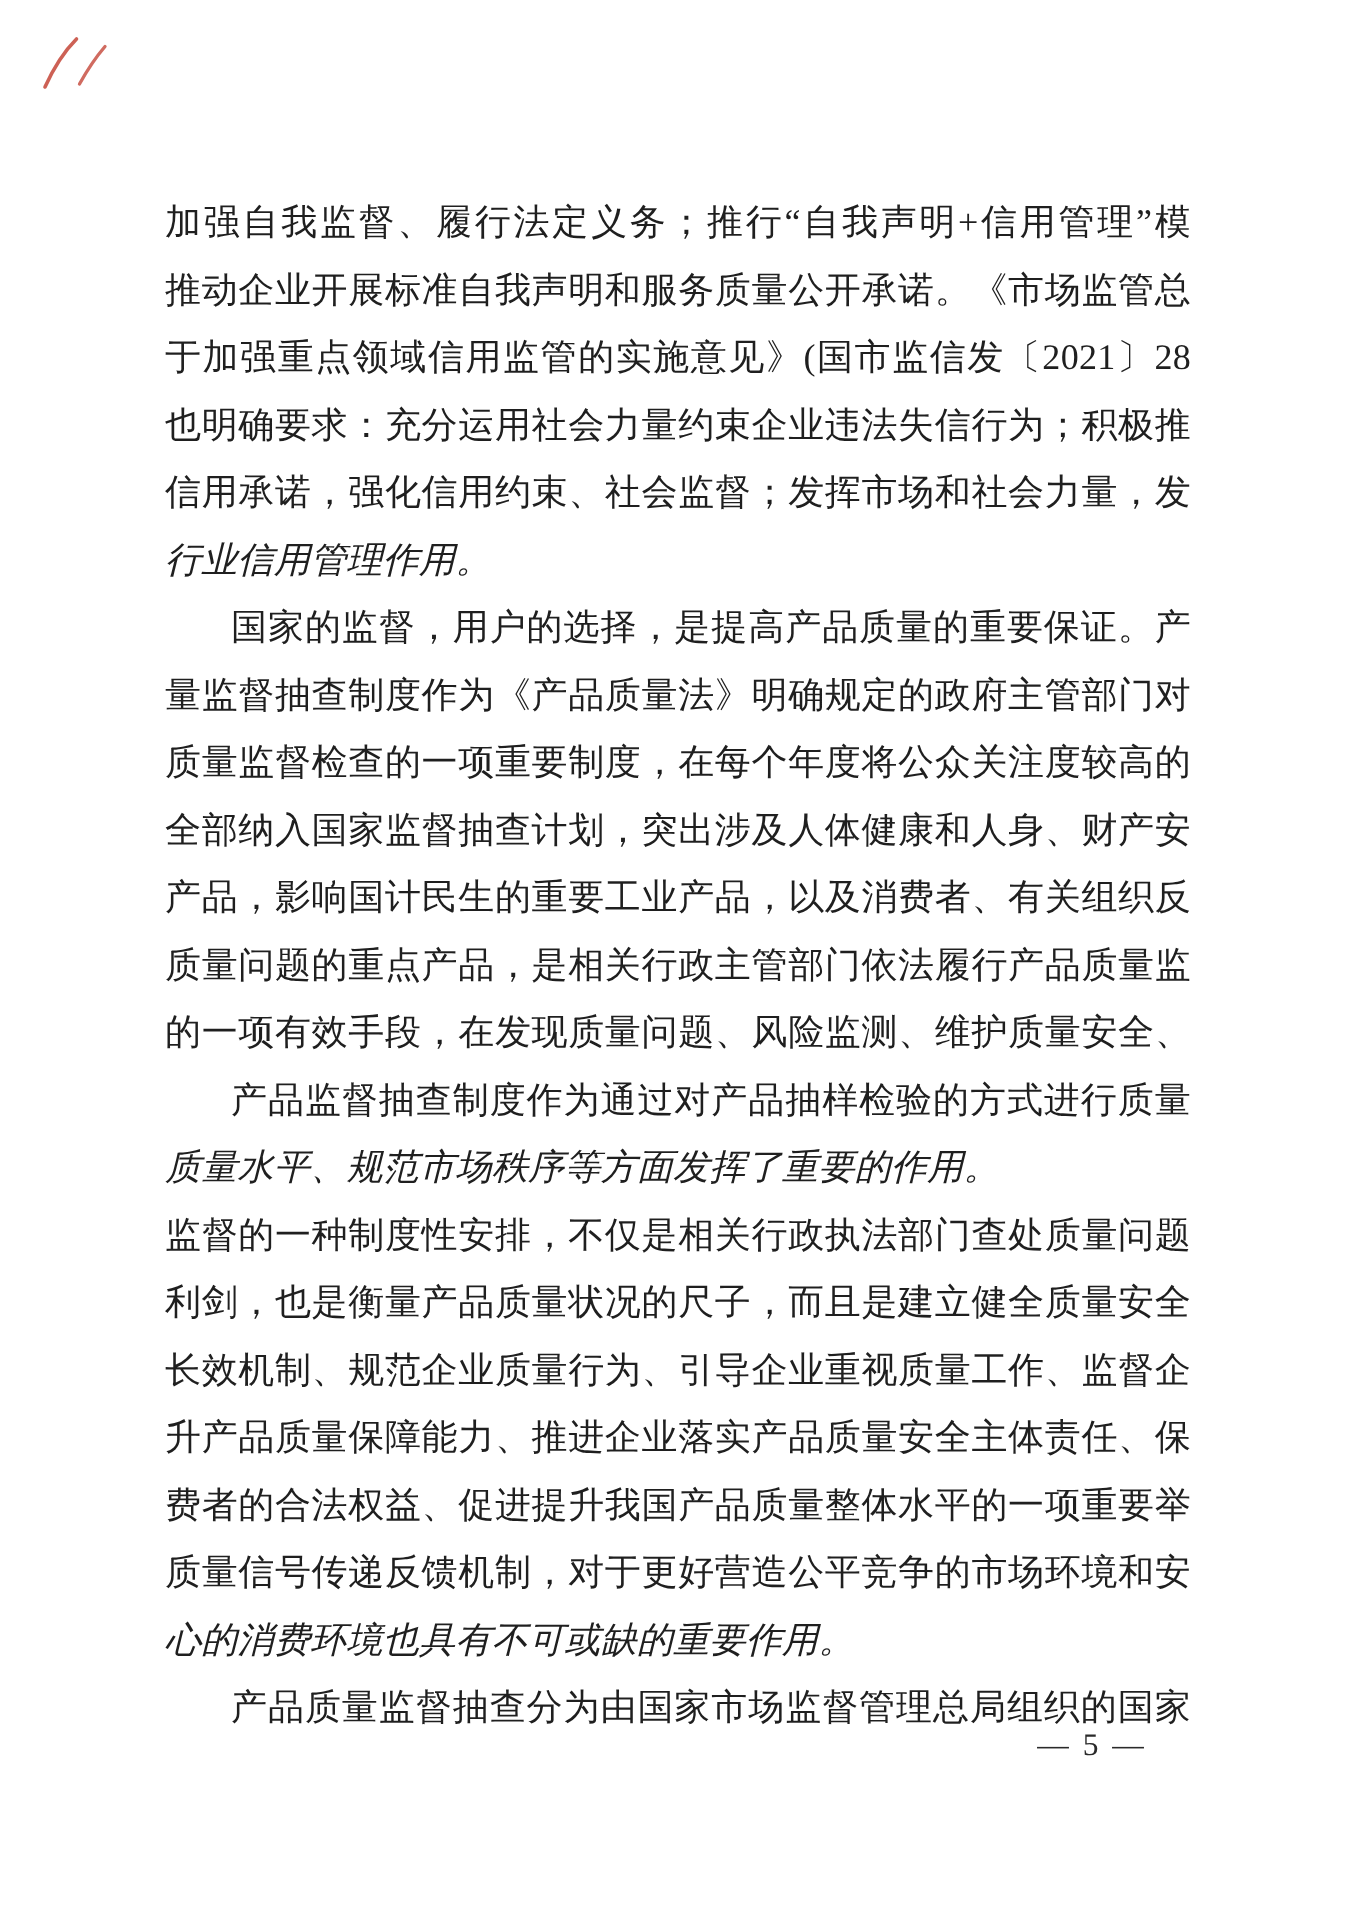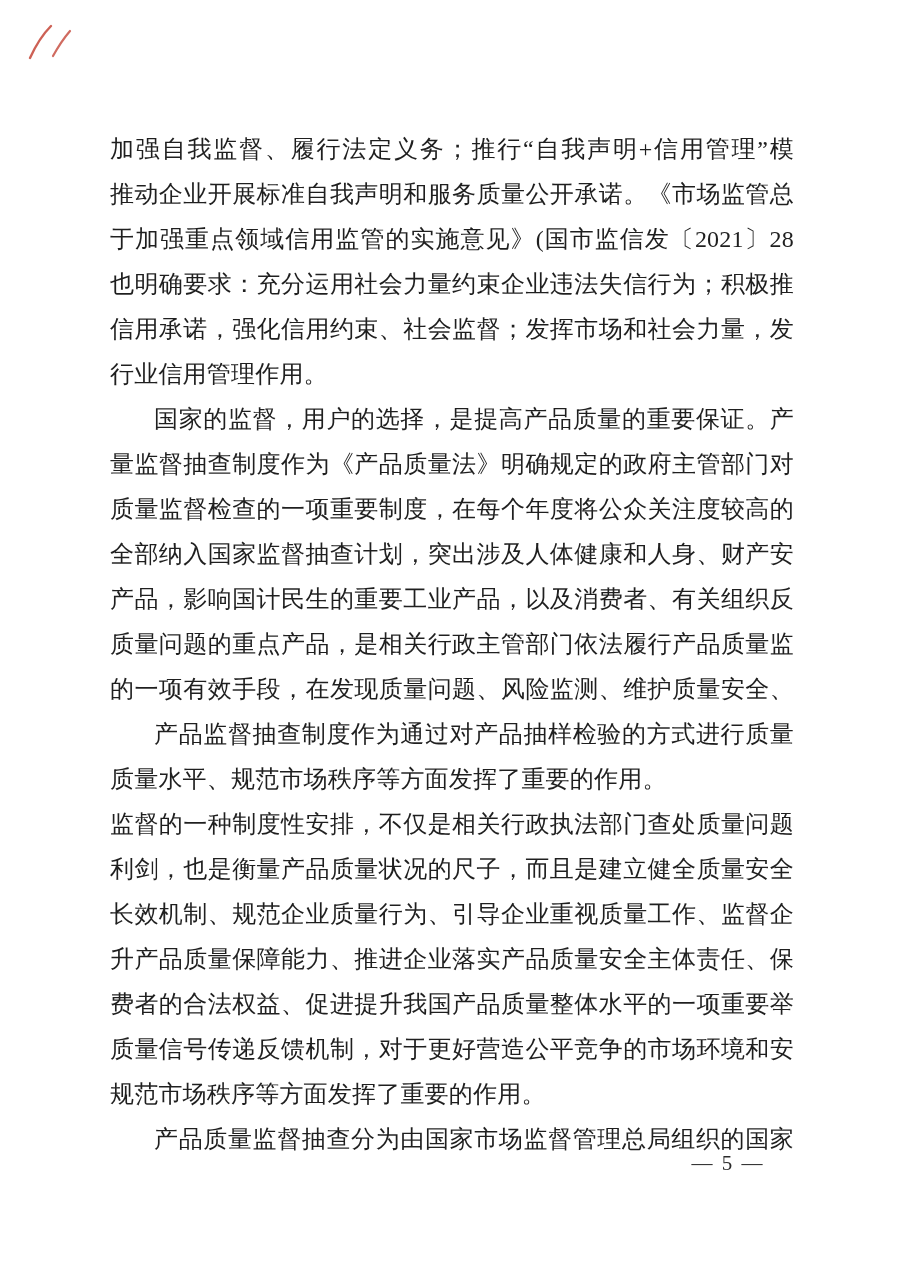--- a/index.html
+++ b/index.html
@@ -33,20 +33,21 @@
     height: 45px;
     line-height: 45px;
     font-size: 24px;
     letter-spacing: 0.2px;
     text-align: justify;
     text-align-last: justify;
     overflow: hidden;
   }
   .line.end {
     text-align-last: left;
+    font-style: italic;
   }
   .line.indent {
     text-indent: 44px;
   }
   .page-number {
     position: absolute;
     left: 668px;
     top: 1148px;
     width: 120px;
     height: 30px;
@@ -82,19 +83,19 @@
       <div class="line">质量问题的重点产品，是相关行政主管部门依法履行产品质量监管职责</div>
       <div class="line">的一项有效手段，在发现质量问题、风险监测、维护质量安全、提高</div>
       <div class="line indent">产品监督抽查制度作为通过对产品抽样检验的方式进行质量</div>
       <div class="line end">质量水平、规范市场秩序等方面发挥了重要的作用。</div>
       <div class="line">监督的一种制度性安排，不仅是相关行政执法部门查处质量问题的</div>
       <div class="line">利剑，也是衡量产品质量状况的尺子，而且是建立健全质量安全监管</div>
       <div class="line">长效机制、规范企业质量行为、引导企业重视质量工作、监督企业提</div>
       <div class="line">升产品质量保障能力、推进企业落实产品质量安全主体责任、保护消</div>
       <div class="line">费者的合法权益、促进提升我国产品质量整体水平的一项重要举措和</div>
       <div class="line">质量信号传递反馈机制，对于更好营造公平竞争的市场环境和安全放</div>
-      <div class="line end">规范市场秩序等方面发挥了重要的作用。</div>
+      <div class="line end">心的消费环境也具有不可或缺的重要作用。</div>
       <div class="line indent">产品质量监督抽查分为由国家市场监督管理总局组织的国家监督</div>
     </div>
 
   <div class="page-number" style="color: rgb(42, 42, 42);">— 5 —</div>
 
 </div>
 
 </body></html>

